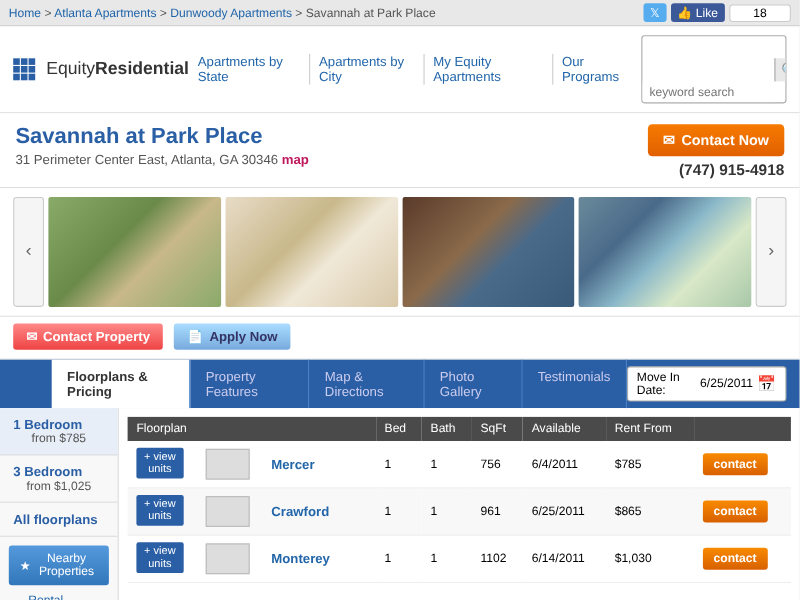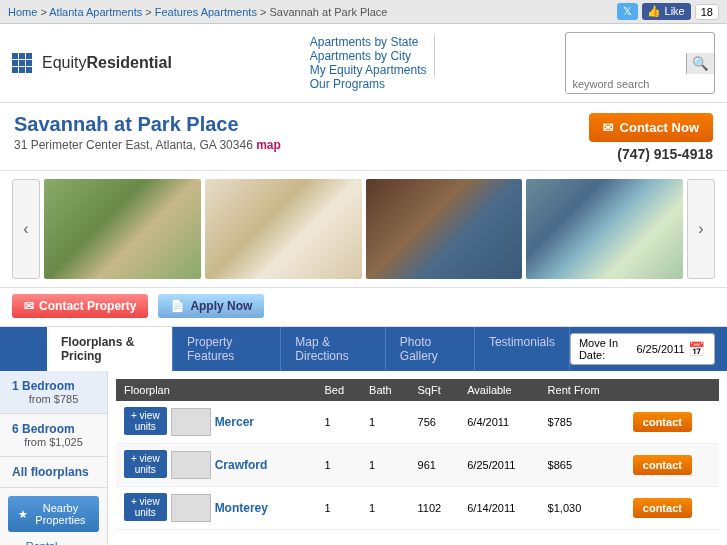--- a/index.html
+++ b/index.html
@@ -4,30 +4,30 @@
   <style>
     * { margin: 0; padding: 0; box-sizing: border-box; }
     body { font-family: Arial, sans-serif; font-size: 12px; background: #f0f0f0; width: 727px; }
 
     
     .top-bar { background: #e8e8e8; padding: 3px 8px; display: flex; align-items: center; justify-content: space-between; border-bottom: 1px solid #ccc; }
     .breadcrumb { font-size: 11px; color: #555; }
     .breadcrumb a { color: #2266aa; text-decoration: none; }
     .twitter-btn { background: #55acee; color: white; padding: 2px 6px; border-radius: 3px; font-size: 11px; }
     .like-btn { background: #3b5998; color: white; padding: 2px 6px; border-radius: 3px; font-size: 11px; }
-    .like-count { background: white; border: 1px solid #ccc; padding: 1px 5px; border-radius: 3px; font-size: 11px; }
+    .like-count { background: white; border: 1px solid #ccc; padding: 1px 21px; border-radius: 3px; font-size: 11px; }
 
     
     .header { background: white; padding: 8px 12px; display: flex; align-items: center; justify-content: space-between; border-bottom: 1px solid #ddd; }
     .logo { display: flex; align-items: center; gap: 6px; }
     .logo-grid { display: grid; grid-template-columns: repeat(3,6px); gap: 1px; margin-right: 4px; }
     .logo-grid span { width: 6px; height: 6px; background: #2a5fa5; display: block; }
     .logo-text { font-size: 16px; color: #333; font-weight: normal; }
     .logo-text strong { font-weight: bold; }
-    .nav { display: flex; gap: 0; font-size: 12px; color: #555; flex-direction: column; }
+    .nav { display: flex; align-items: center; gap: 0; font-size: 12px; color: #555; }
     .nav a { color: #2266aa; text-decoration: none; padding: 0 8px; border-right: 1px solid #ccc; font-size: 12px; }
     .nav a:last-child { border-right: none; }
     .search-box { display: flex; align-items: center; border: 1px solid #aaa; border-radius: 3px; overflow: hidden; }
     .search-box input { border: none; outline: none; padding: 3px 6px; font-size: 11px; width: 120px; margin-top: 42px; }
     .search-box button { background: #e8e8e8; border: none; border-left: 1px solid #aaa; padding: 3px 5px; cursor: pointer; }
 
     
     .property-info { background: white; padding: 10px 14px 8px; border-bottom: 1px solid #ddd; }
     .property-info-inner { display: flex; justify-content: space-between; align-items: flex-start; }
     .property-title { font-size: 20px; font-weight: bold; color: #2a5fa5; }
@@ -75,32 +75,32 @@
     .table-area { flex: 1; padding: 8px; }
     .floorplan-table { width: 100%; border-collapse: collapse; }
     .floorplan-table th { background: #4a4a4a; color: white; padding: 5px 8px; text-align: left; font-size: 11px; font-weight: normal; }
     .floorplan-table th:first-child { border-radius: 0; }
     .floorplan-table tr.even { background: #f8f8f8; }
     .floorplan-table tr.odd { background: white; }
     .floorplan-table td { padding: 6px 8px; font-size: 11px; border-bottom: 1px solid #eee; vertical-align: middle; }
     .floorplan-link { color: #2266aa; text-decoration: none; font-weight: bold; font-size: 12px; }
     .view-btn { background: #2a5fa5; color: white; border: none; padding: 3px 7px; border-radius: 2px; font-size: 10px; cursor: pointer; display: block; margin-bottom: 2px; }
     .thumb-placeholder { width: 40px; height: 28px; background: #ddd; border: 1px solid #bbb; display: inline-block; }
-    .view-unit-cell { display: flex; align-items: center; gap: 4px; }
+    .view-unit-cell { display: flex; align-items: center; gap: 20px; }
     .view-unit-left { display: flex; flex-direction: column; gap: 2px; }
     .contact-btn { background: linear-gradient(to bottom, #f88a00, #d86000); color: white; border: none; padding: 4px 10px; border-radius: 3px; font-size: 11px; font-weight: bold; cursor: pointer; }
   </style>
 </head>
 <body>
 
 <div class="top-bar">
   <div class="breadcrumb">
     <a href="#">Home</a> &gt;
     <a href="#">Atlanta Apartments</a> &gt;
-    <a href="#">Features Apartments</a> &gt;
+    <a href="#">Dunwoody Apartments</a> &gt;
     <span>Savannah at Park Place</span>
   </div>
   <div style="display:flex;align-items:center;gap:4px;">
     <span class="twitter-btn">𝕏</span>
     <span class="like-btn">👍 <span>Like</span></span>
     <span class="like-count">18</span>
   </div>
 </div>
 
 <div class="header">
@@ -189,21 +189,21 @@
 </div>
 
 <div class="main-content">
 
   <div class="sidebar">
     <div class="sidebar-item active">
       <div class="sidebar-item-title">1 Bedroom</div>
       <div class="sidebar-item-sub">from $785</div>
     </div>
     <div class="sidebar-item">
-      <div class="sidebar-item-title">6 Bedroom</div>
+      <div class="sidebar-item-title">3 Bedroom</div>
       <div class="sidebar-item-sub">from $1,025</div>
     </div>
     <div class="sidebar-item">
       <div class="sidebar-item-title">All floorplans</div>
     </div>
     <button class="nearby-btn">
       <span>★</span>
       <span>Nearby Properties</span>
     </button>
     <div class="rental-app">

